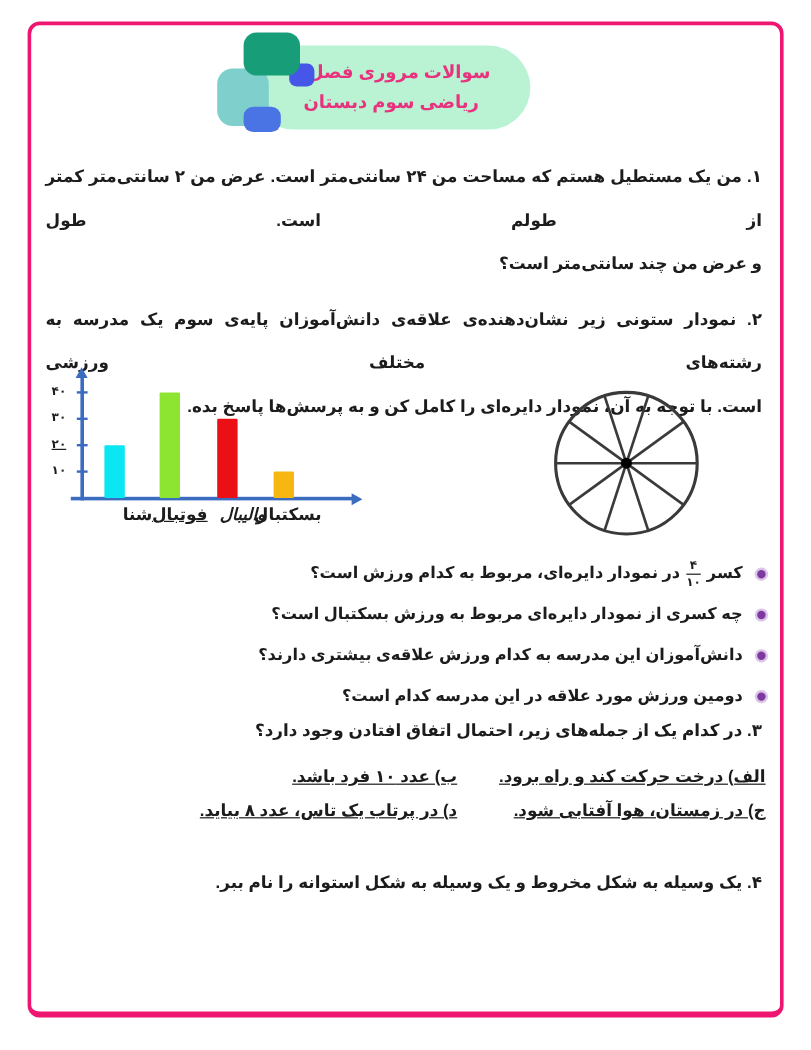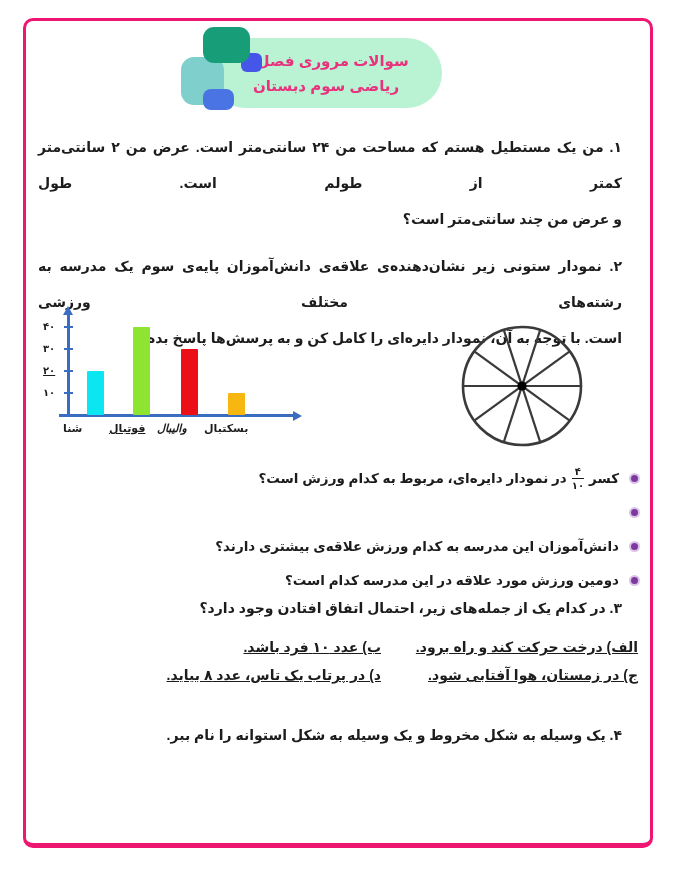--- a/index.html
+++ b/index.html
@@ -20,35 +20,35 @@
     display:flex;flex-direction:column;justify-content:center;align-items:center;
     z-index:1;
   }
   .pill .t{color:#e8327e;font-size:15px;line-height:25px;white-space:nowrap;}
   .shape{position:absolute;}
   .sh-teal-dark{left:177px;top:6px;width:47px;height:36px;border-radius:11px;background:#179e78;z-index:4;}
   .sh-teal-light{left:155px;top:36px;width:43px;height:48px;border-radius:13px;background:#7fd0cc;z-index:2;}
   .sh-blue-small{left:215px;top:32px;width:21px;height:19px;border-radius:6px;background:#4656e8;z-index:3;}
   .sh-blue-bottom{left:177px;top:68px;width:31px;height:21px;border-radius:8px;background:#4a73e3;z-index:5;}
   
-  .tblock{position:absolute;left:12px;right:28px;font-size:14px;}
+  .tblock{position:absolute;left:12px;right:15px;font-size:14px;}
   .tline{line-height:36px;white-space:nowrap;}
   .jline{line-height:36px;text-align:justify;text-align-last:justify;}
   
   .chart{position:absolute;left:17px;top:290px;width:270px;height:150px;}
   .yaxis{position:absolute;left:24px;top:2px;width:3px;height:104px;background:#3a6cc0;}
   .xaxis{position:absolute;left:16px;top:103px;width:236px;height:3px;background:#3a6cc0;}
   .arrow-up{position:absolute;left:20px;top:-5px;width:0;height:0;
     border-left:5px solid transparent;border-right:5px solid transparent;border-bottom:9px solid #3a6cc0;}
   .arrow-right{position:absolute;left:250px;top:99.5px;width:0;height:0;
     border-top:5px solid transparent;border-bottom:5px solid transparent;border-right:0;border-left:9px solid #3a6cc0;}
   .tick{position:absolute;left:21px;width:9px;height:2px;background:#3a6cc0;}
   .ticklabel{position:absolute;left:0;width:19px;text-align:left;font-size:10px;line-height:12px;direction:ltr;}
   .bar{position:absolute;width:17px;border-radius:1px;}
-  .catlabel{position:absolute;width:64px;top:110px;text-align:left;font-size:11px;line-height:14px;}
+  .catlabel{position:absolute;width:64px;top:110px;text-align:right;font-size:14px;line-height:14px;}
   
   .pie{position:absolute;left:432px;top:301px;width:128px;height:128px;}
   
   .bullets{position:absolute;left:12px;right:12px;top:440px;font-size:13.5px;}
   .brow{display:flex;align-items:center;height:34px;}
   .bdot{width:7px;height:7px;border-radius:50%;background:#7c3aa0;
     box-shadow:0 0 0 2px rgba(176,124,200,.45);margin-left:12px;flex:0 0 auto;}
   .btxt{white-space:nowrap;}
   .frac{display:inline-flex;flex-direction:column;align-items:center;vertical-align:middle;
     margin:0 5px;font-size:10px;line-height:11px;}
@@ -126,20 +126,21 @@
       <span class="bdot"></span>
       <span class="btxt">کسر</span>
       <span class="frac">
         <span class="num">۴</span>
         <span class="den">۱۰</span>
       </span>
       <span class="btxt">در نمودار دایره‌ای، مربوط به کدام ورزش است؟</span>
     </div>
     <div class="brow">
       <span class="bdot"></span>
+      <span class="btxt">چه کسری از نمودار دایره‌ای مربوط به ورزش بسکتبال است؟</span>
     </div>
     <div class="brow">
       <span class="bdot"></span>
       <span class="btxt">دانش‌آموزان این مدرسه به کدام ورزش علاقه‌ی بیشتری دارند؟</span>
     </div>
     <div class="brow">
       <span class="bdot"></span>
       <span class="btxt">دومین ورزش مورد علاقه در این مدرسه کدام است؟</span>
     </div>
   </div>

